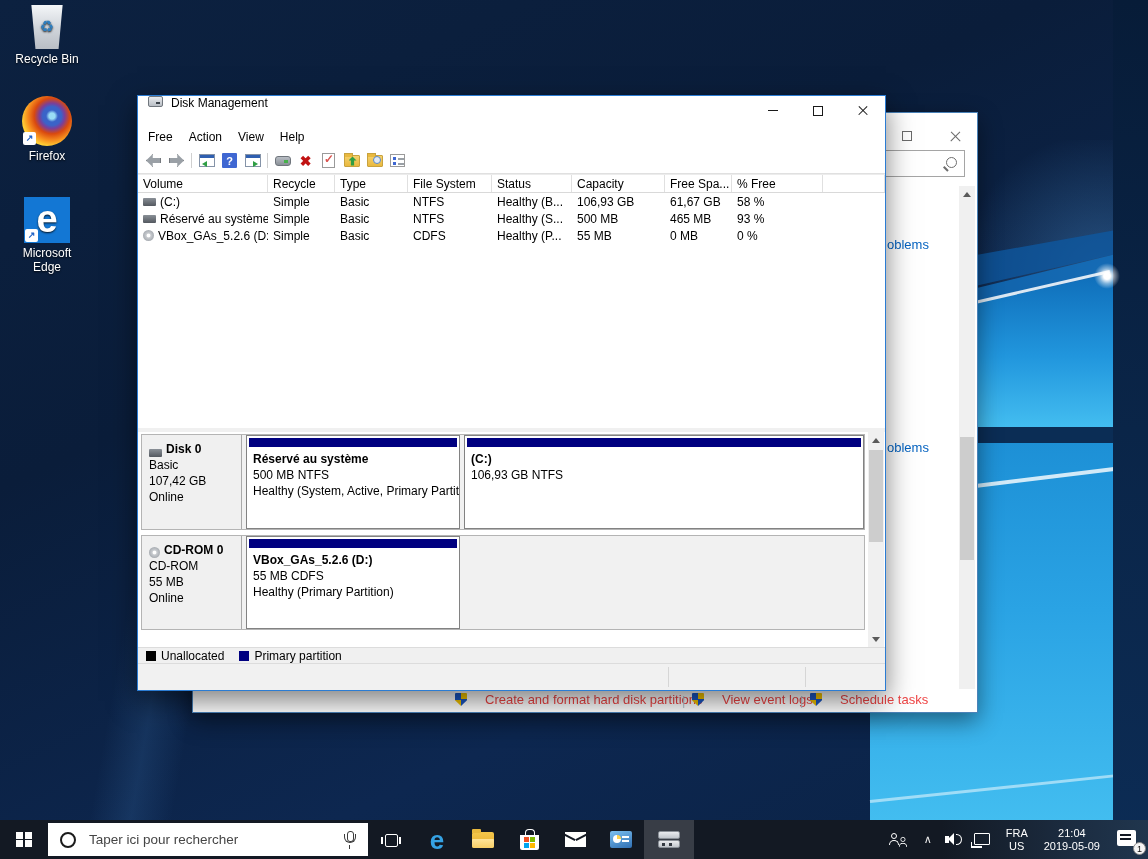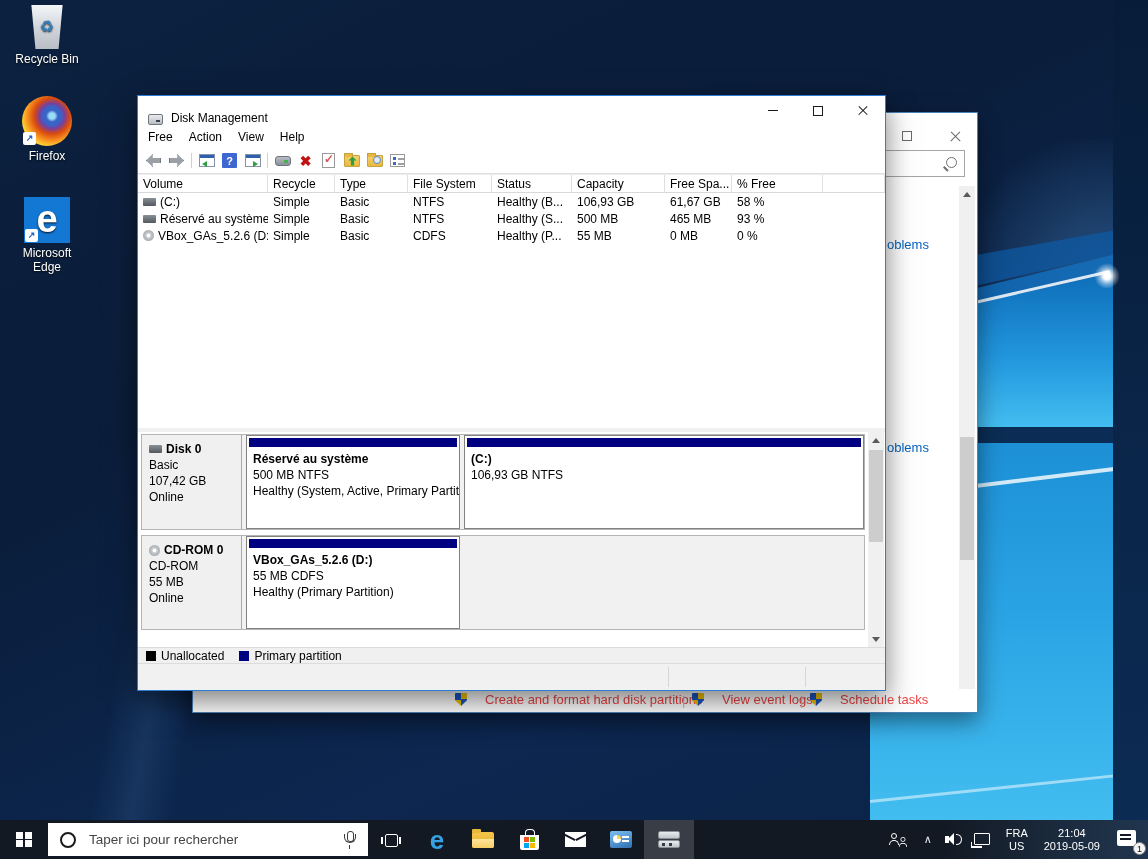--- a/index.html
+++ b/index.html
@@ -72,21 +72,21 @@
   .cp-bottom{position:absolute;left:0;top:576px;width:784px;height:23px;background:#fff;}
   .cp-blink{position:absolute;display:flex;align-items:center;gap:18px;color:#ef4444;font-size:13px;white-space:nowrap;}
   .shield{width:12px;height:13px;border-radius:1px;
     background:conic-gradient(#f2c300 0 25%,#1a57c4 0 50%,#f2c300 0 75%,#1a57c4 0 100%);
     clip-path:polygon(0 0,100% 0,100% 55%,50% 100%,0 55%);}
   .blink-sep{position:absolute;color:#b9c6d2;font-size:13px;}
 
   
   #dm{left:137px;top:95px;width:749px;height:596px;border:1px solid #2b7cd3;z-index:3;
     box-shadow:0 10px 26px rgba(0,0,0,.5);display:flex;flex-direction:column;font-size:12px;color:#000;}
-  .dm-titlebar{height:29px;display:flex;align-items:flex-end;flex:none;}
+  .dm-titlebar{height:29px;display:flex;align-items:flex-start;flex:none;}
   .title-ic{margin-left:10px;}
   .drive-glyph{position:relative;width:15px;height:11px;background:linear-gradient(#e9ebee,#b9bec5);
     border:1px solid #70767d;border-radius:2px;}
   .drive-glyph::after{content:"";position:absolute;right:2px;bottom:2px;width:4px;height:2px;background:#3c424a;}
   .dm-title{margin-left:8px;flex:1;}
   .capbtn{width:45px;height:29px;display:flex;align-items:center;justify-content:center;}
   .cap-min-g{width:10px;height:1px;background:#1a1a1a;}
   .cap-max-b{width:10px;height:10px;border:1px solid #1a1a1a;}
   .cap-close-b{position:relative;width:12px;height:12px;}
   .cap-close-b::before,.cap-close-b::after{content:"";position:absolute;left:0;top:5.5px;width:12px;height:1.2px;background:#1a1a1a;}
@@ -131,21 +131,21 @@
   .vol-disk{width:13px;height:8px;background:linear-gradient(#8a9097,#53585f);border-radius:1px;margin-right:4px;flex:none;}
   .vol-cd{width:11px;height:11px;border-radius:50%;margin-right:4px;flex:none;
     background:radial-gradient(circle,#fff 0 18%,#c9ccd0 30%,#8f959c 100%);}
 
   
   .dm-split{height:4px;background:#f0f0f0;flex:none;}
   .dm-graph{height:215px;position:relative;background:#fff;flex:none;}
   .disk-block{position:absolute;left:3px;width:724px;background:#f1f1f1;border:1px solid #b4b4b4;}
   .disk-head{position:absolute;left:0;top:0;width:100px;height:100%;background:#f0f0f0;
     border-right:1px solid #a9a9a9;padding:6px 0 0 7px;line-height:16px;}
-  .dh-name{display:flex;align-items:center;gap:3px;font-weight:bold;}
+  .dh-name{display:flex;align-items:flex-end;gap:3px;font-weight:bold;}
   .part{position:absolute;top:0;height:100%;background:#fff;border:1px solid #828282;}
   .band{height:9px;background:#000080;margin:2px 2px 0;}
   .pt{padding:4px 0 0 6px;line-height:16px;white-space:nowrap;overflow:hidden;}
   .pt .nm{font-weight:bold;}
   .g-scroll{position:absolute;right:1px;top:0;width:16px;height:215px;background:#f0f0f0;}
   .g-thumb{position:absolute;left:1px;right:1px;top:18px;height:92px;background:#cdcdcd;}
 
   
   .dm-legend{height:16px;background:#f0f0f0;border-top:1px solid #dcdcdc;display:flex;align-items:center;
     padding-left:8px;gap:5px;flex:none;}

